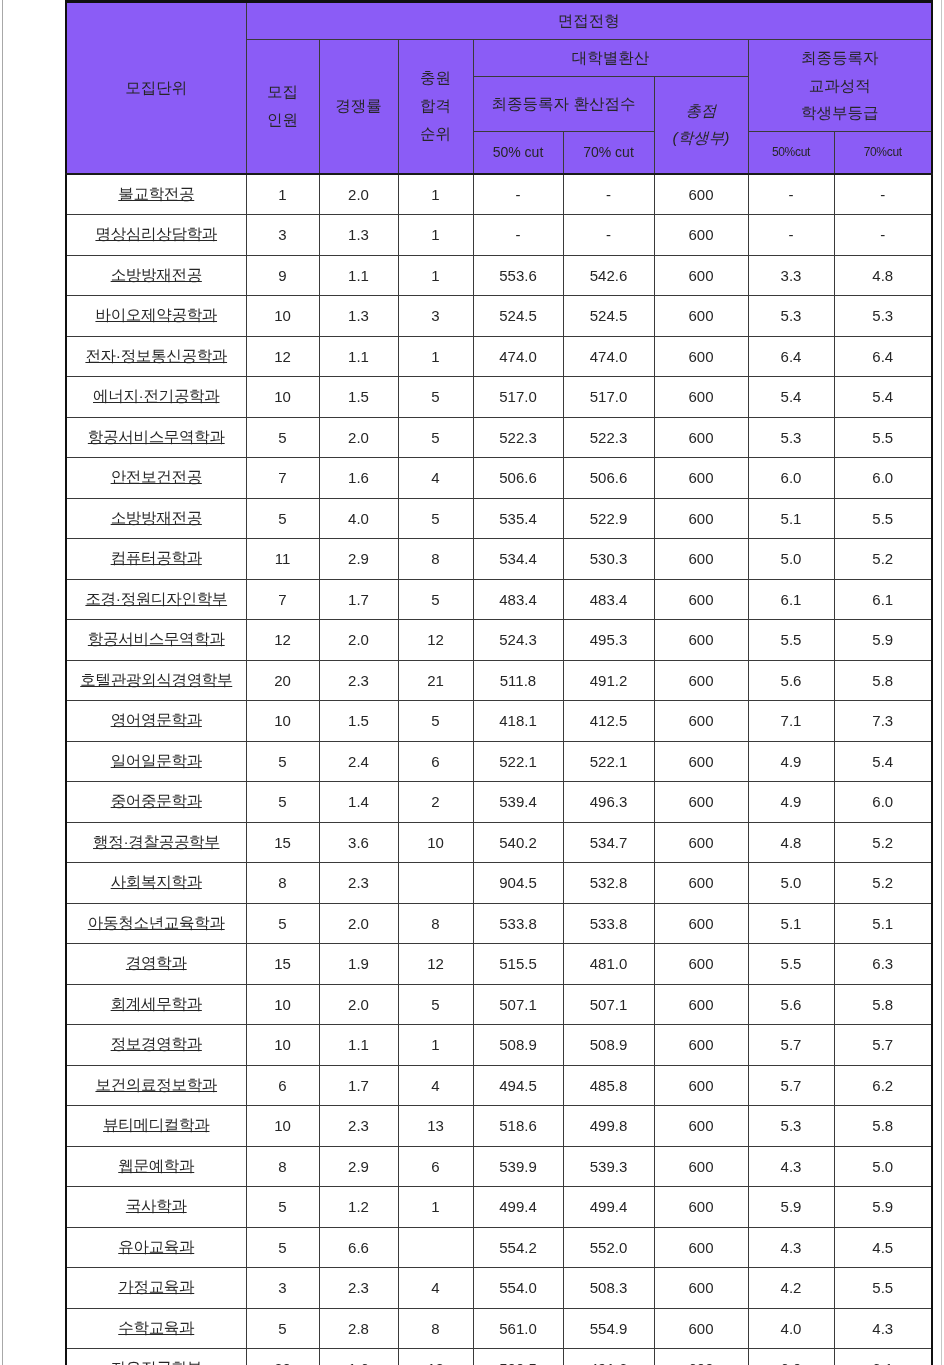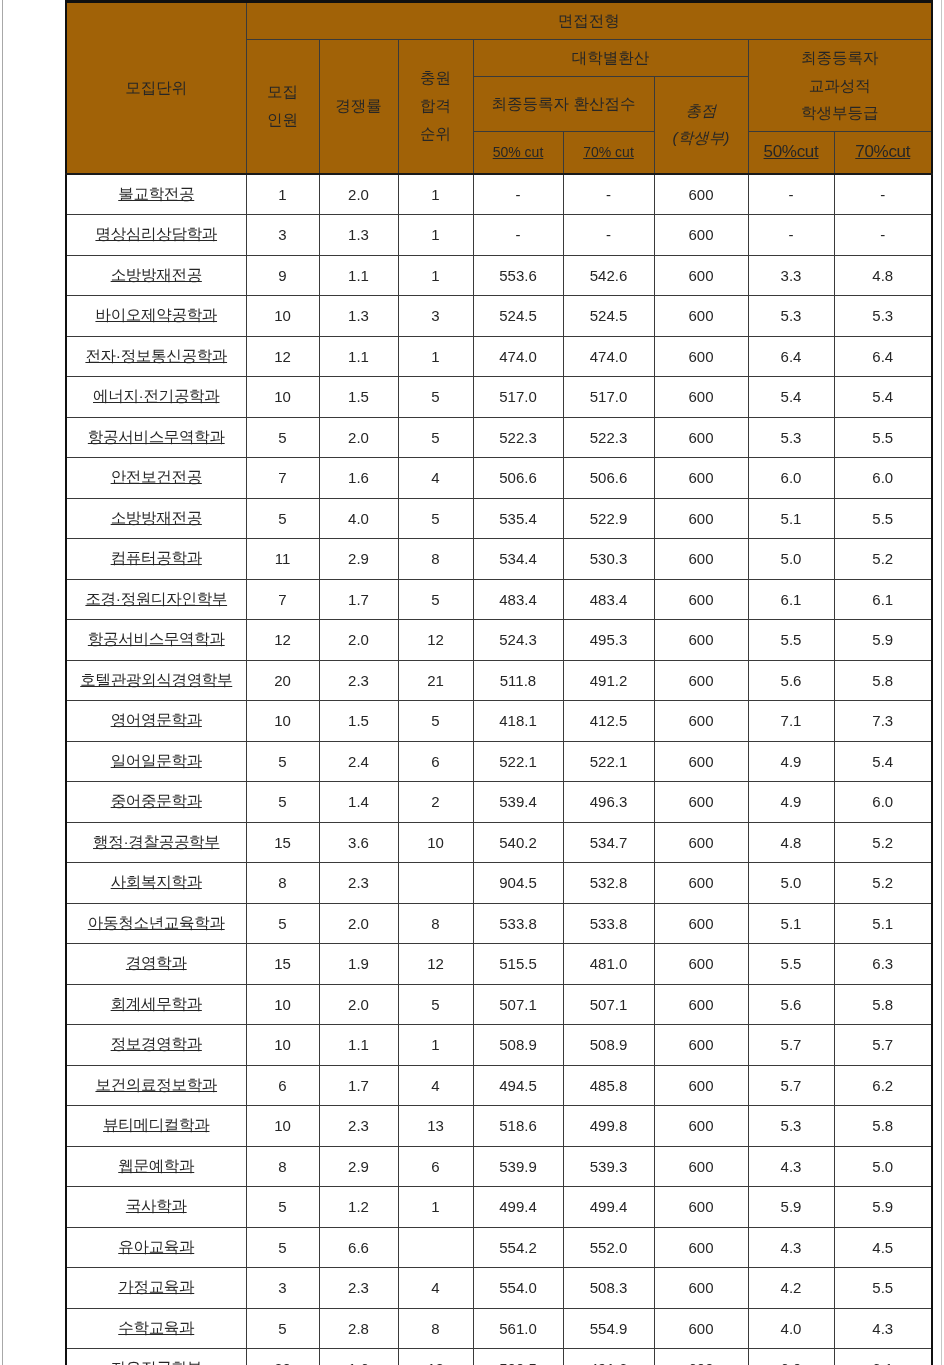--- a/index.html
+++ b/index.html
@@ -43,53 +43,53 @@
     border-right: 2px solid #101010;
   }
   table.results th, table.results td {
     border: 1px solid #3a3a3a;
     padding: 0;
     text-align: center;
     vertical-align: middle;
     overflow: hidden;
   }
   thead th {
-    background: #a16207;
+    background: #8b5cf6;
     font-weight: normal;
     font-size: 15.5px;
     white-space: pre-line;
     line-height: 1.8;
   }
   thead {
     border-bottom: 2px solid #1a1a1a;
   }
   tr.hrow1 { height: 38px; }
   tr.hrow2 { height: 37px; }
   tr.hrow3 { height: 55px; }
-  tr.hrow4 { height: 42px; text-decoration: underline; }
+  tr.hrow4 { height: 42px; }
   th.v-top {
     vertical-align: top;
     padding-top: 5px;
   }
   th.unit-head {
     vertical-align: top;
     padding-top: 8px;
   }
   th.total-head {
     vertical-align: top;
     padding-top: 9px;
     line-height: 1.7;
     font-style: italic;
   }
   th.cut-label {
     font-size: 14px;
     line-height: 1.2;
   }
   th.cut-label-narrow {
-    font-size: 17px;
+    font-size: 12px;
     letter-spacing: -0.3px;
     line-height: 1.2;
   }
   tbody td {
     height: 39.5px;
     font-size: 15px;
     background: #ffffff;
   }
   tbody td.unit-cell {
     font-size: 15.5px;

